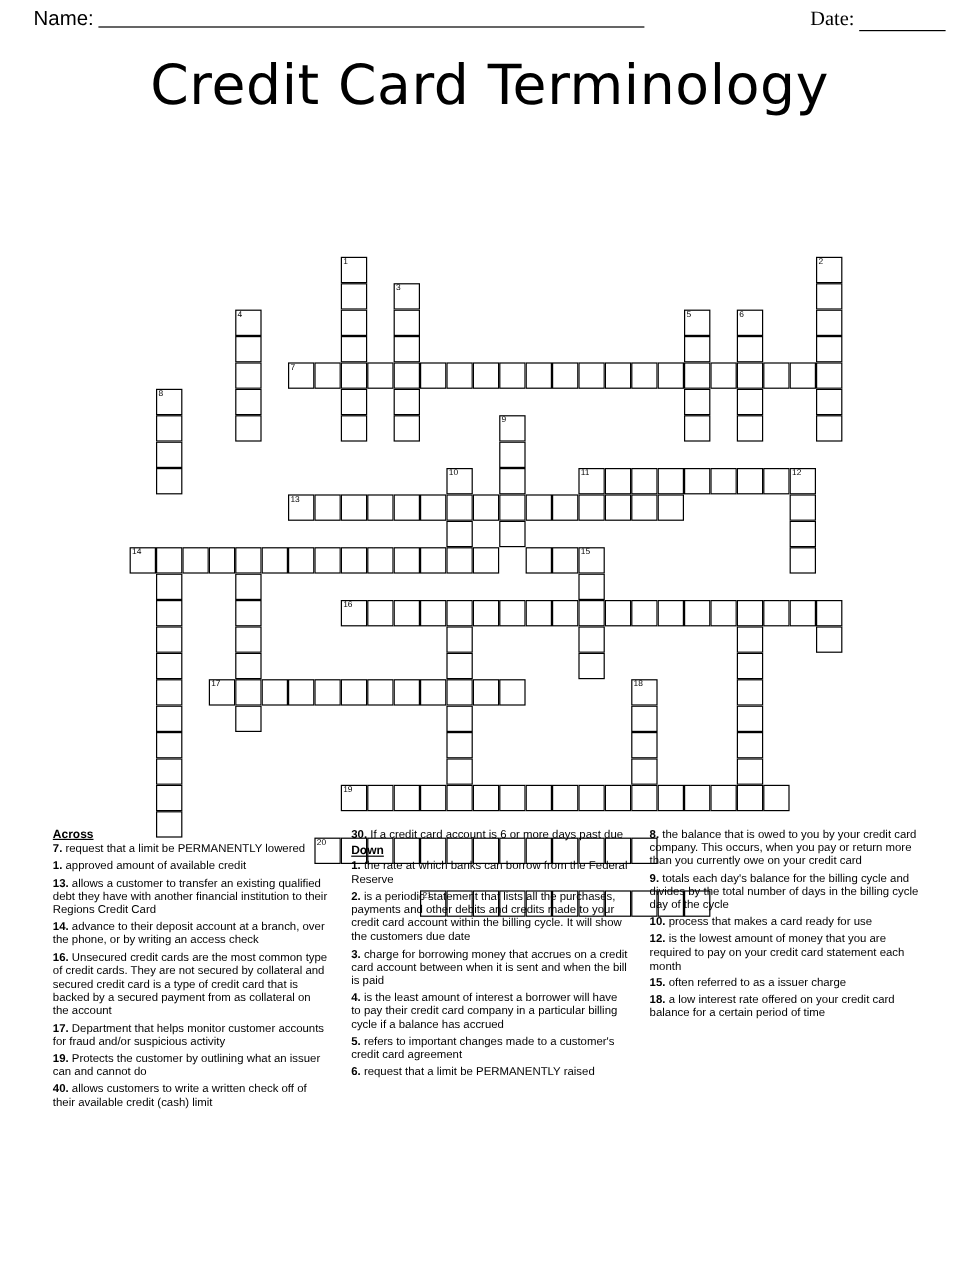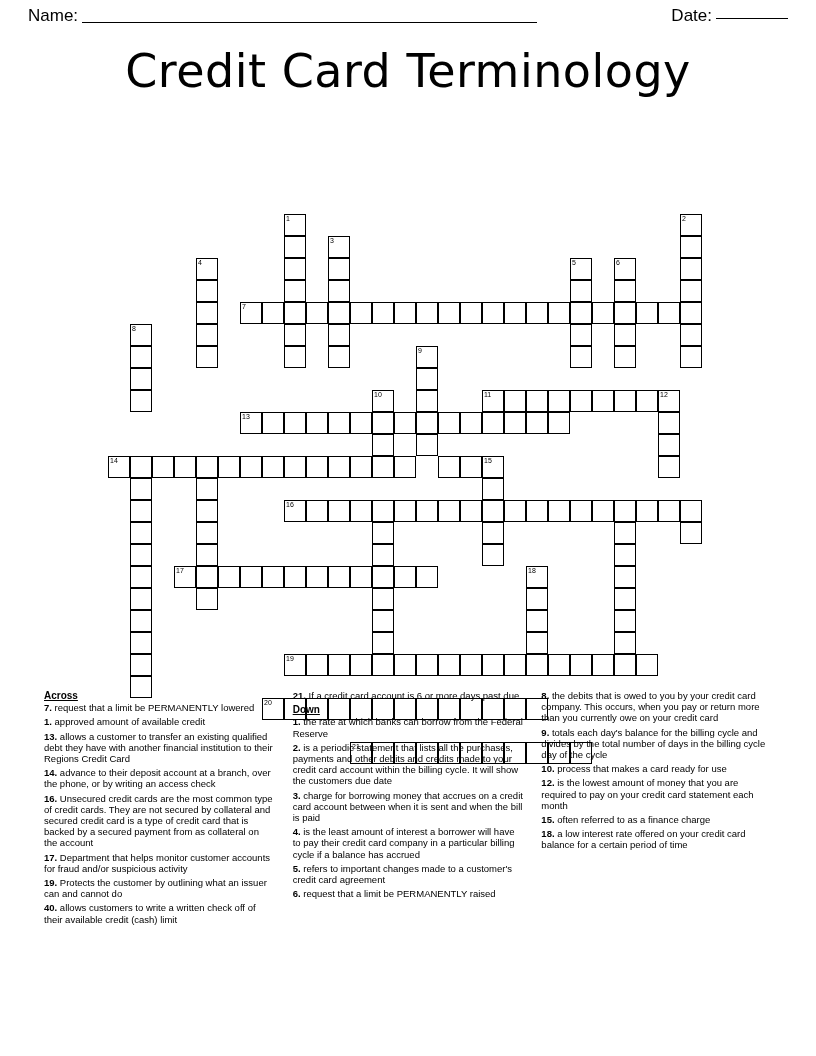--- a/index.html
+++ b/index.html
@@ -30,22 +30,23 @@
     padding: 6px 28px 0 28px;
     font-size: 17px;
   }
   .name-field {
     display: flex;
     align-items: center;
     white-space: nowrap;
   }
   .date-field {
     display: flex;
-    align-items: flex-start;
+    align-items: flex-end;
     white-space: nowrap;
+    font-family: Liberation Serif, serif;
   }
   .rule {
     display: inline-block;
     border-bottom: 1px solid #000;
     margin-left: 4px;
     height: 12px;
   }
   .rule-long { width: 455px; }
   .rule-short { width: 72px; }
 
@@ -401,37 +402,37 @@
           <div class="clue"><b>13. </b><span>allows a customer to transfer an existing qualified debt they have with another financial institution to their Regions Credit Card</span></div>
           <div class="clue"><b>14. </b><span>advance to their deposit account at a branch, over the phone, or by writing an access check</span></div>
           <div class="clue"><b>16. </b><span>Unsecured credit cards are the most common type of credit cards. They are not secured by collateral and secured credit card is a type of credit card that is backed by a secured payment from as collateral on the account</span></div>
           <div class="clue"><b>17. </b><span>Department that helps monitor customer accounts for fraud and/or suspicious activity</span></div>
           <div class="clue"><b>19. </b><span>Protects the customer by outlining what an issuer can and cannot do</span></div>
           <div class="clue"><b>40. </b><span>allows customers to write a written check off of their available credit (cash) limit</span></div>
         </div>
     </div>
     <div class="col">
       <div id="down-top">
-          <div class="clue"><b>21. </b><span>If a credit card account is 6 or more days past due</span></div>
+          <div class="clue"><b>30. </b><span>If a credit card account is 6 or more days past due</span></div>
         </div>
       <div class="col-head">Down</div>
       <div id="down-list-1">
           <div class="clue"><b>1. </b><span>the rate at which banks can borrow from the Federal Reserve</span></div>
           <div class="clue"><b>2. </b><span>is a periodic statement that lists all the purchases, payments and other debits and credits made to your credit card account within the billing cycle. It will show the customers due date</span></div>
           <div class="clue"><b>3. </b><span>charge for borrowing money that accrues on a credit card account between when it is sent and when the bill is paid</span></div>
           <div class="clue"><b>4. </b><span>is the least amount of interest a borrower will have to pay their credit card company in a particular billing cycle if a balance has accrued</span></div>
           <div class="clue"><b>5. </b><span>refers to important changes made to a customer's credit card agreement</span></div>
           <div class="clue"><b>6. </b><span>request that a limit be PERMANENTLY raised</span></div>
         </div>
     </div>
     <div class="col">
       <div id="down-list-2">
-          <div class="clue"><b>8. </b><span>the debits that is owed to you by your credit card company. This occurs, when you pay or return more than you currently owe on your credit card</span></div>
+          <div class="clue"><b>8. </b><span>the balance that is owed to you by your credit card company. This occurs, when you pay or return more than you currently owe on your credit card</span></div>
           <div class="clue"><b>9. </b><span>totals each day's balance for the billing cycle and divides by the total number of days in the billing cycle day of the cycle</span></div>
           <div class="clue"><b>10. </b><span>process that makes a card ready for use</span></div>
           <div class="clue"><b>12. </b><span>is the lowest amount of money that you are required to pay on your credit card statement each month</span></div>
-          <div class="clue"><b>15. </b><span>often referred to as a finance charge</span></div>
+          <div class="clue"><b>15. </b><span>often referred to as a issuer charge</span></div>
           <div class="clue"><b>18. </b><span>a low interest rate offered on your credit card balance for a certain period of time</span></div>
         </div>
     </div>
   </div>
 
 </div>
 
 </body></html>

